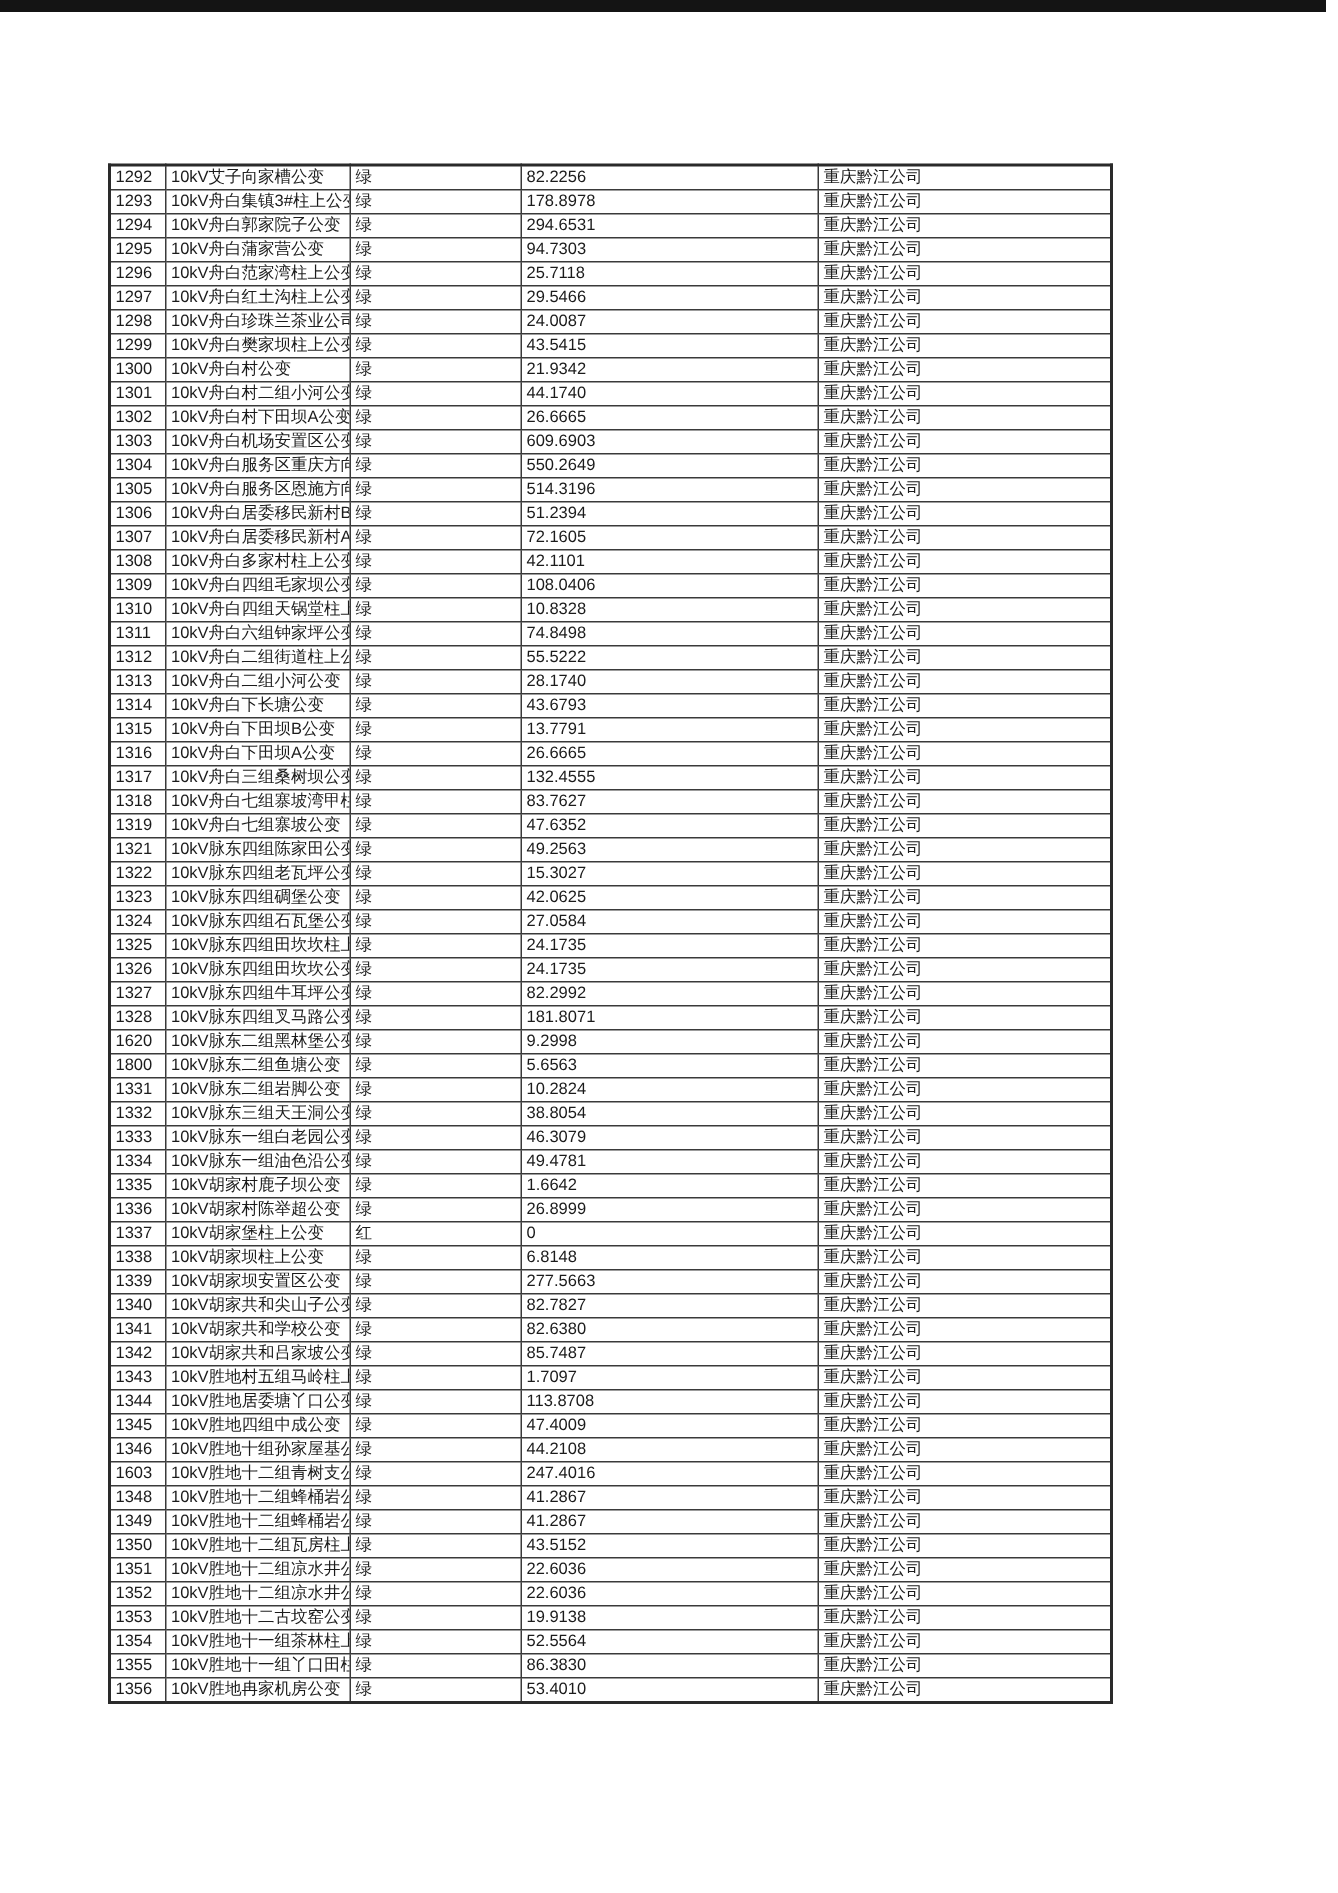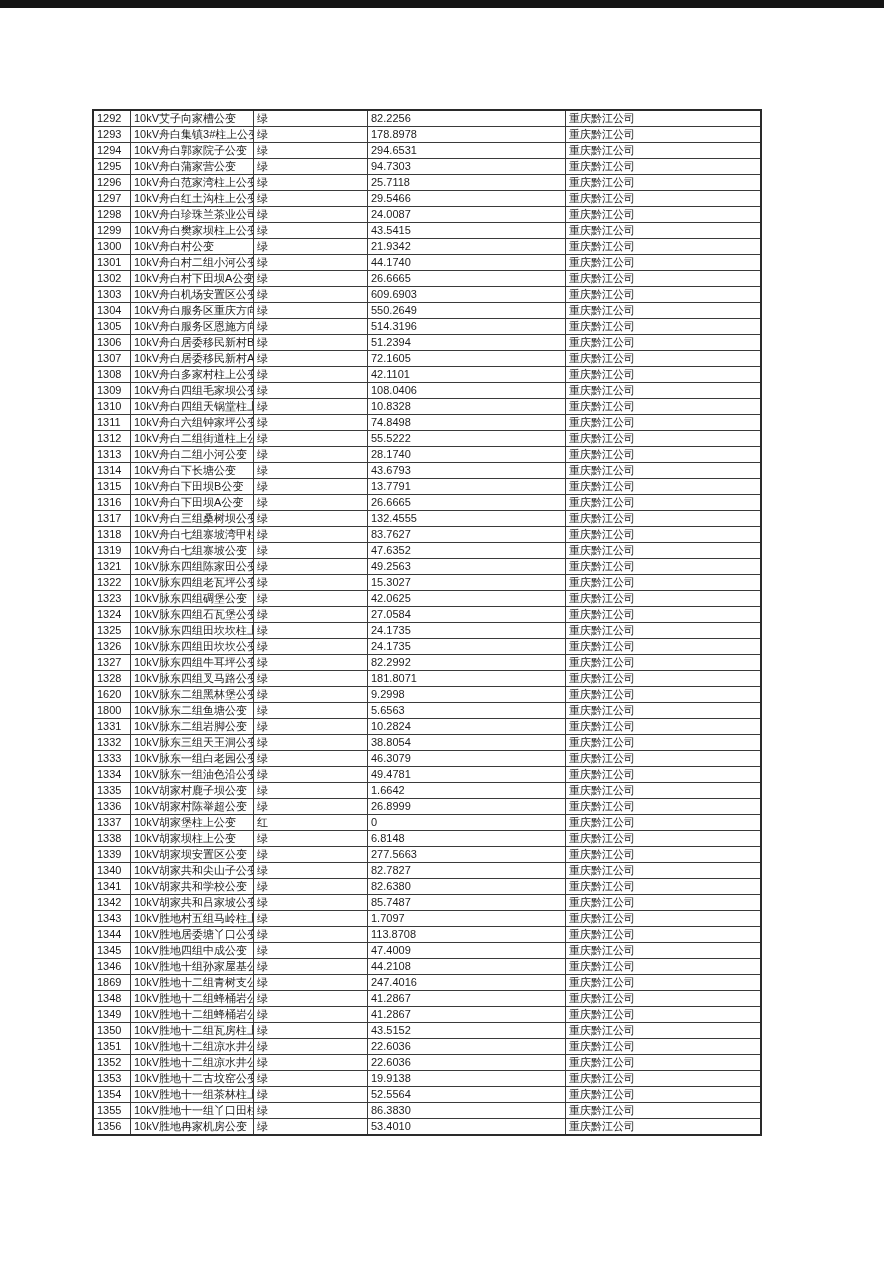--- a/index.html
+++ b/index.html
@@ -9,21 +9,21 @@
     position: relative;
     font-family: "Liberation Sans", sans-serif;
     overflow: hidden;
   }
   .top-bar {
     position: absolute; top: 0; left: 0;
     width: 884px; height: 8px;
     background: #141414;
   }
   .table-wrap {
-    position: absolute; left: 92px; top: 109px; border-radius: 13px;
+    position: absolute; left: 72px; top: 109px; border-radius: 13px;
   }
   table.data-table {
     border-collapse: collapse;
     table-layout: fixed;
     width: 647px;
     border: 2px solid #2a2a2a;
   }
   table.data-table td {
     border: 1px solid #3a3a3a;
     height: 15px;
@@ -421,21 +421,21 @@
           <td class="col-company">重庆黔江公司</td>
         </tr>
         <tr>
           <td class="col-id">1346</td>
           <td class="col-name">10kV胜地十组孙家屋基公</td>
           <td class="col-status">绿</td>
           <td class="col-value">44.2108</td>
           <td class="col-company">重庆黔江公司</td>
         </tr>
         <tr>
-          <td class="col-id">1869</td>
+          <td class="col-id">1603</td>
           <td class="col-name">10kV胜地十二组青树支公</td>
           <td class="col-status">绿</td>
           <td class="col-value">247.4016</td>
           <td class="col-company">重庆黔江公司</td>
         </tr>
         <tr>
           <td class="col-id">1348</td>
           <td class="col-name">10kV胜地十二组蜂桶岩公</td>
           <td class="col-status">绿</td>
           <td class="col-value">41.2867</td>

